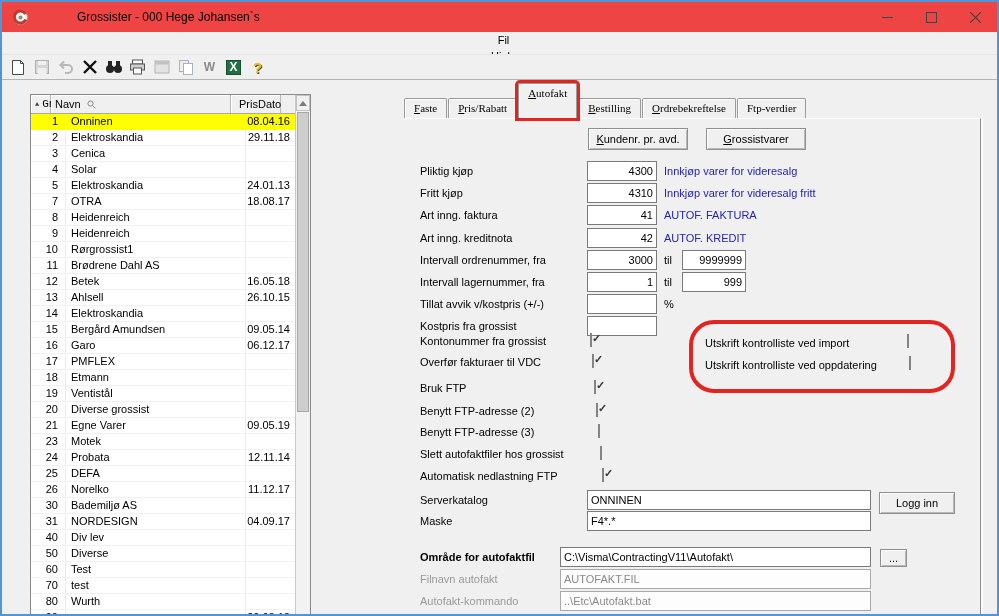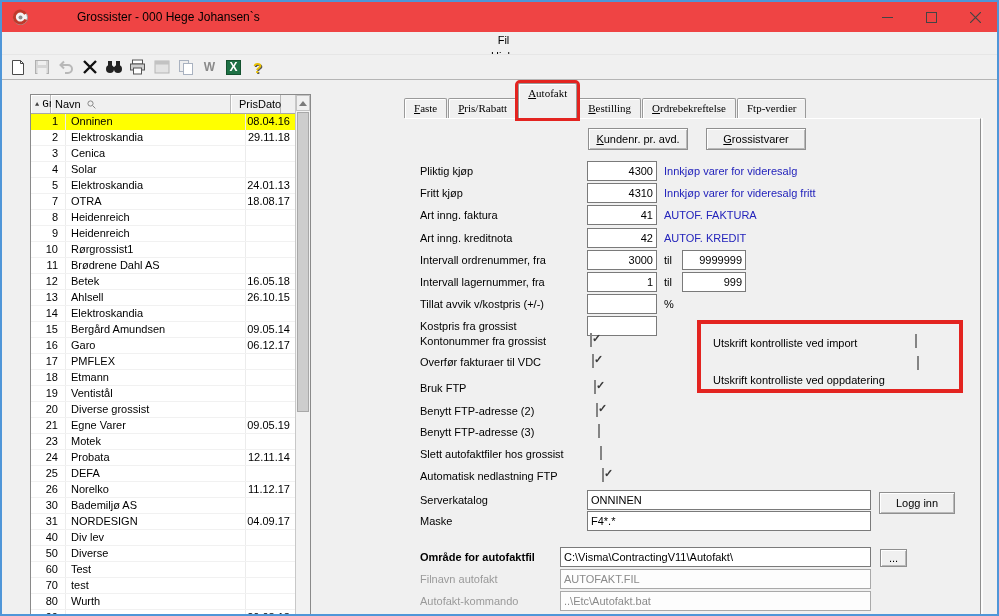--- a/index.html
+++ b/index.html
@@ -481,24 +481,24 @@
     <span class="flabel abs" style="left:15px; top:307px;">Benytt FTP-adresse (3)</span>
     <span class="cb abs" style="left:185px; top:306px;"></span>
 
     <span class="flabel abs" style="left:15px; top:329px;">Slett autofaktfiler hos grossist</span>
     <span class="cb abs" style="left:185px; top:328px;"></span>
 
     <span class="flabel abs" style="left:15px; top:351px;">Automatisk nedlastning FTP</span>
     <span class="cb abs on" style="left:185px; top:350px;"></span>
 
     
-    <div class="redbox" style="left:292px; top:201px; width:266px; height:73px;">
+    <div class="redbox" style="left:284px; top:201px; width:266px; height:73px;border-radius:25px;">
       <span class="flabel abs" style="left:12px; top:13px;">Utskrift kontrolliste ved import</span>
       <span class="cb abs" style="left:214px; top:11px;"></span>
-      <span class="flabel abs" style="left:12px; top:35px;margin-top:15px;">Utskrift kontrolliste ved oppdatering</span>
+      <span class="flabel abs" style="left:12px; top:35px;">Utskrift kontrolliste ved oppdatering</span>
       <span class="cb abs" style="left:214px; top:33px;"></span>
     </div>
 
     
     <span class="flabel abs" style="left:15px; top:375px;">Serverkatalog</span>
     <input class="fld abs" style="left: 182px; top: 371px; width: 284px;" value="ONNINEN">
     <div class="btn abs" style="left:474px; top:373px; width:76px; height:22px;">Logg inn</div>
 
     <span class="flabel abs" style="left:15px; top:396px;">Maske</span>
     <input class="fld abs" style="left: 182px; top: 392px; width: 284px;" value="F4*.*">

